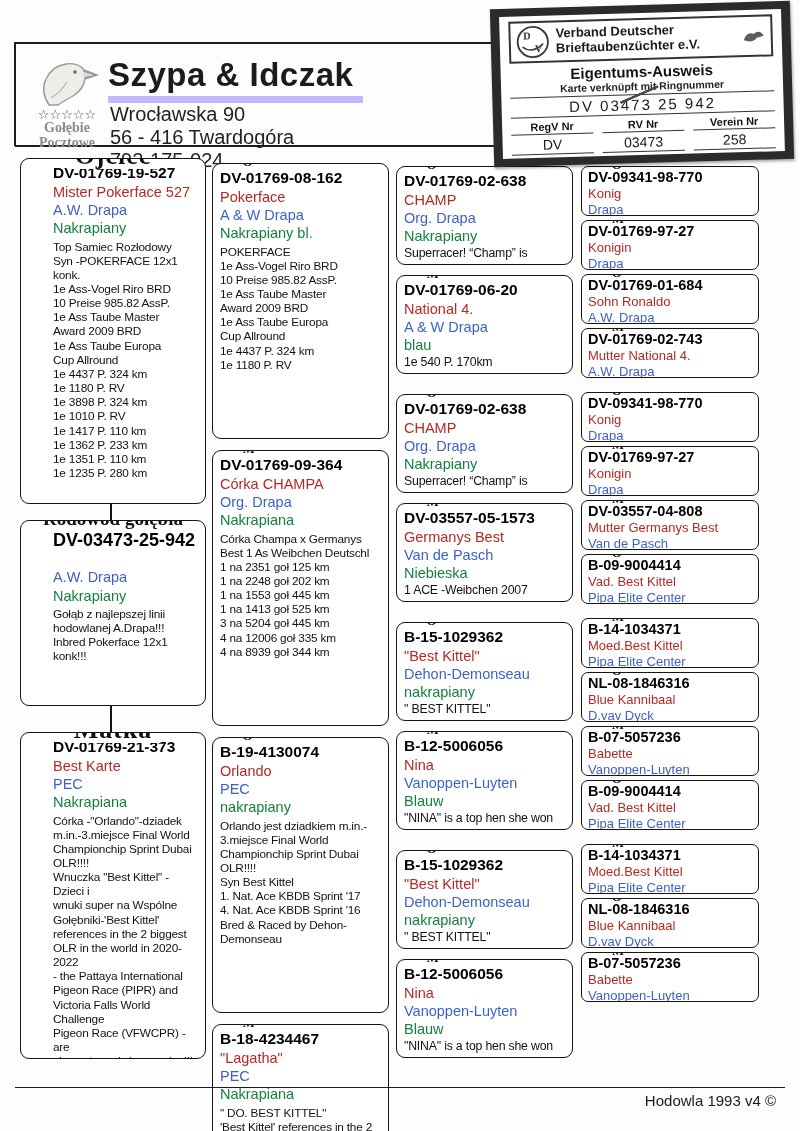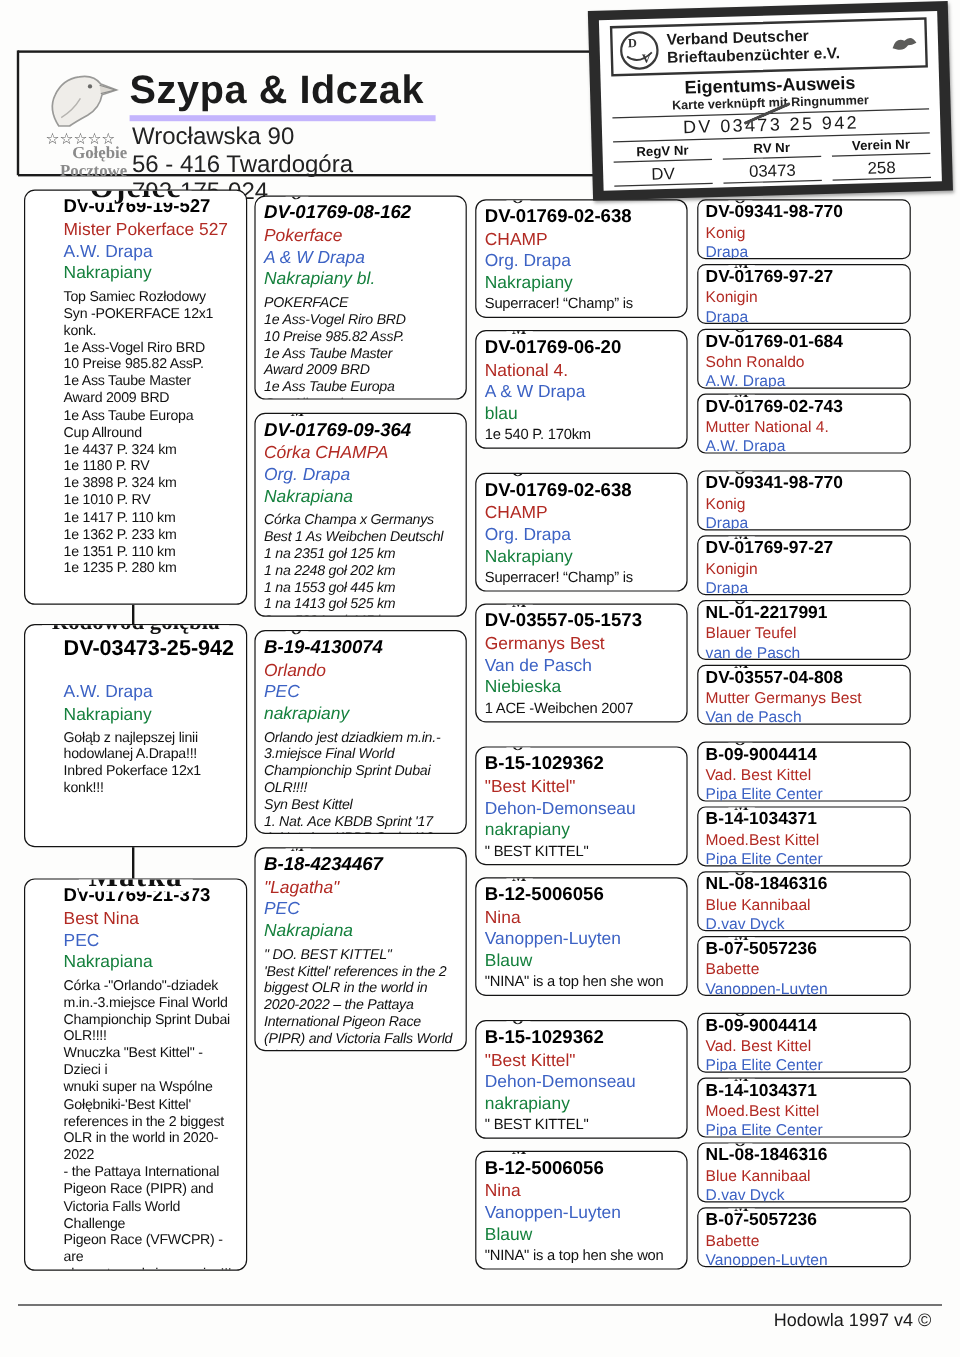--- a/index.html
+++ b/index.html
@@ -9,22 +9,22 @@
   
   .hrule { position:absolute; border-top:2.5px solid #1c1c1c; }
   #rule-top { left:15px; width:770px; top:42px; }
   #rule-mid { left:15px; width:770px; top:145px; border-top-width:2px; }
   #rule-bottom { left:15px; width:770px; top:1087px; border-top-width:1.5px; }
   #edge-left { position:absolute; left:14px; top:42px; height:104px; border-left:2px solid #1c1c1c; }
 
   
   #logo-block { position:absolute; left:28px; top:58px; width:78px; text-align:center; }
   #logo-stars { font-size:13px; color:#555; letter-spacing:0px; line-height:1; margin-top:-2px; }
-  .logo-caption { font-family:"Liberation Serif", serif; font-weight:bold; color:#8a8a8a; font-size:14px; line-height:1.05;text-align:right; }
-  #breeder-name { position:absolute; left:108px; top:56px; font-size:33px; font-weight:bold; color:#1b1b1b; border-bottom:5px solid #c4b5fd; padding:0 10px 2px 0; letter-spacing:0.5px; }
+  .logo-caption { font-family:"Liberation Serif", serif; font-weight:bold; color:#8a8a8a; font-size:14px; line-height:1.05; }
+  #breeder-name { position:absolute; left:108px; top:56px; font-size:33px; font-weight:bold; color:#1b1b1b; border-bottom:7px solid #c4b5fd; padding:0 10px 2px 0; letter-spacing:0.5px; }
   .addr { position:absolute; left:110px; font-size:20px; color:#222; }
   #addr1 { top:103px; } #addr2 { top:126px; } #addr3 { top:149px; }
 
   
   #cert { position:absolute; left:492px; top:5px; width:300px; height:158px; background:#2b2b2b; padding:8px 9px; transform:rotate(-1.6deg); z-index:20; box-shadow:1px 2px 3px rgba(0,0,0,0.35); }
   #cert-inner { background:#fff; width:100%; height:100%; padding:5px 9px; overflow:hidden; }
   #cert-org { border:2px solid #333; display:flex; align-items:center; gap:6px; padding:2px 5px; height:42px; }
   #cert-org-text { font-weight:bold; font-size:13px; line-height:1.15; color:#1a1a1a; flex:1; }
   #cert-title { text-align:center; font-weight:bold; font-size:15px; margin-top:3px; color:#111; }
   #cert-subtitle { text-align:center; font-weight:bold; font-size:10.5px; color:#222; }
@@ -55,21 +55,21 @@
   #father .glabel, #mother .glabel { font-size:26px; top:-16px; letter-spacing:1px; }
   #subject .glabel { font-size:19px; top:-12px; }
   #subject .ring { font-size:18px; margin-bottom:16px; margin-top:4px; }
   .vline { position:absolute; border-left:2.5px solid #141414; }
   #vl1 { left:110px; top:504px; height:16px; }
   #vl2 { left:110px; top:706px; height:26px; }
 
   
   .gcol { position:absolute; }
   #col2 { left:212px; top:163px; width:177px; }
-  #col2 div.pbox { height:170px; margin-bottom:11px;font-style:italic; }
+  #col2 div.pbox { height:276px; margin-bottom:11px; }
   #col3 { left:396px; top:166px; width:177px; }
   #col3 div.pbox { height:99px; margin-bottom:10px; }
   #col3 div.pbox:nth-of-type(2n) { margin-bottom:20px; }
   #col3 .notes { font-size:12.3px; margin-top:0; }
   #col4 { left:581px; top:166px; width:178px; }
   #col4 div.pbox { height:50px; margin-bottom:4px; border-radius:7px; padding:2px 6px; }
   #col4 div.pbox:nth-of-type(4n) { margin-bottom:14px; }
   #col4 .ring { font-size:14.5px; line-height:1.2; }
   #col4 .pname, #col4 .fancier { font-size:13px; line-height:1.2; }
 
@@ -174,21 +174,21 @@
     <div class="fancier">A.W. Drapa</div>
     <div class="pcolor">Nakrapiany</div>
     <div class="notes">Gołąb z najlepszej linii
 hodowlanej A.Drapa!!!
 Inbred Pokerface 12x1 konk!!!</div>
   </div>
 
   <div id="mother" class="pbox g1box">
     <div class="glabel">Matka</div>
     <div class="ring">DV-01769-21-373</div>
-    <div class="pname">Best Nina</div>
+    <div class="pname">Best Karte</div>
     <div class="fancier">PEC</div>
     <div class="pcolor">Nakrapiana</div>
     <div class="notes">Córka -"Orlando"-dziadek
 m.in.-3.miejsce Final World
 Championchip Sprint Dubai
 OLR!!!!
 Wnuczka "Best Kittel" -Dzieci i
 wnuki super na Wspólne
 Gołębniki-'Best Kittel'
 references in the 2 biggest
@@ -388,26 +388,20 @@
         <div class="fancier">Drapa</div>
       </div>
 
       <div class="pbox child">
         <span class="sex">M</span>
         <div class="ring">DV-01769-97-27</div>
         <div class="pname">Konigin</div>
         <div class="fancier">Drapa</div>
       </div>
 
-      <div class="pbox child">
-        <span class="sex">O</span>
-        <div class="ring">NL-01-2217991</div>
-        <div class="pname">Blauer Teufel</div>
-        <div class="fancier">van de Pasch</div>
-      </div>
 
       <div class="pbox child">
         <span class="sex">M</span>
         <div class="ring">DV-03557-04-808</div>
         <div class="pname">Mutter Germanys Best</div>
         <div class="fancier">Van de Pasch</div>
       </div>
 
       <div class="pbox child">
         <span class="sex">O</span>
@@ -460,15 +454,15 @@
 
       <div class="pbox child">
         <span class="sex">M</span>
         <div class="ring">B-07-5057236</div>
         <div class="pname">Babette</div>
         <div class="fancier">Vanoppen-Luyten</div>
       </div>
     </div>
 
   <div id="rule-bottom" class="hrule"></div>
-  <div id="footer-credit">Hodowla 1997 v4 ©</div>
+  <div id="footer-credit">Hodowla 1993 v4 ©</div>
 
 </div>
 
 </body></html>

